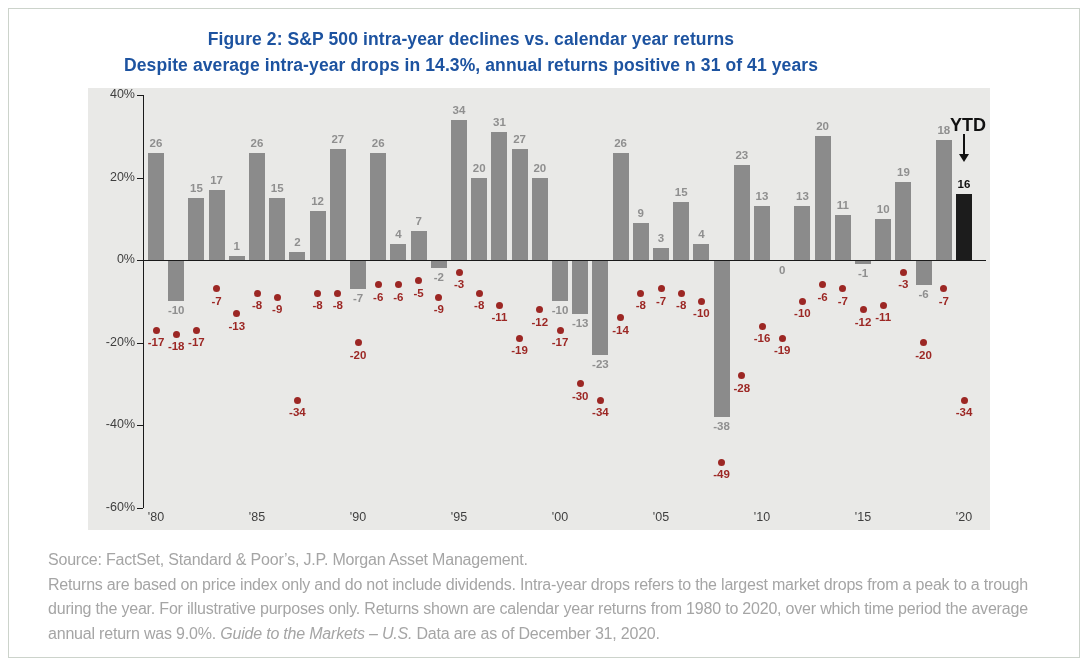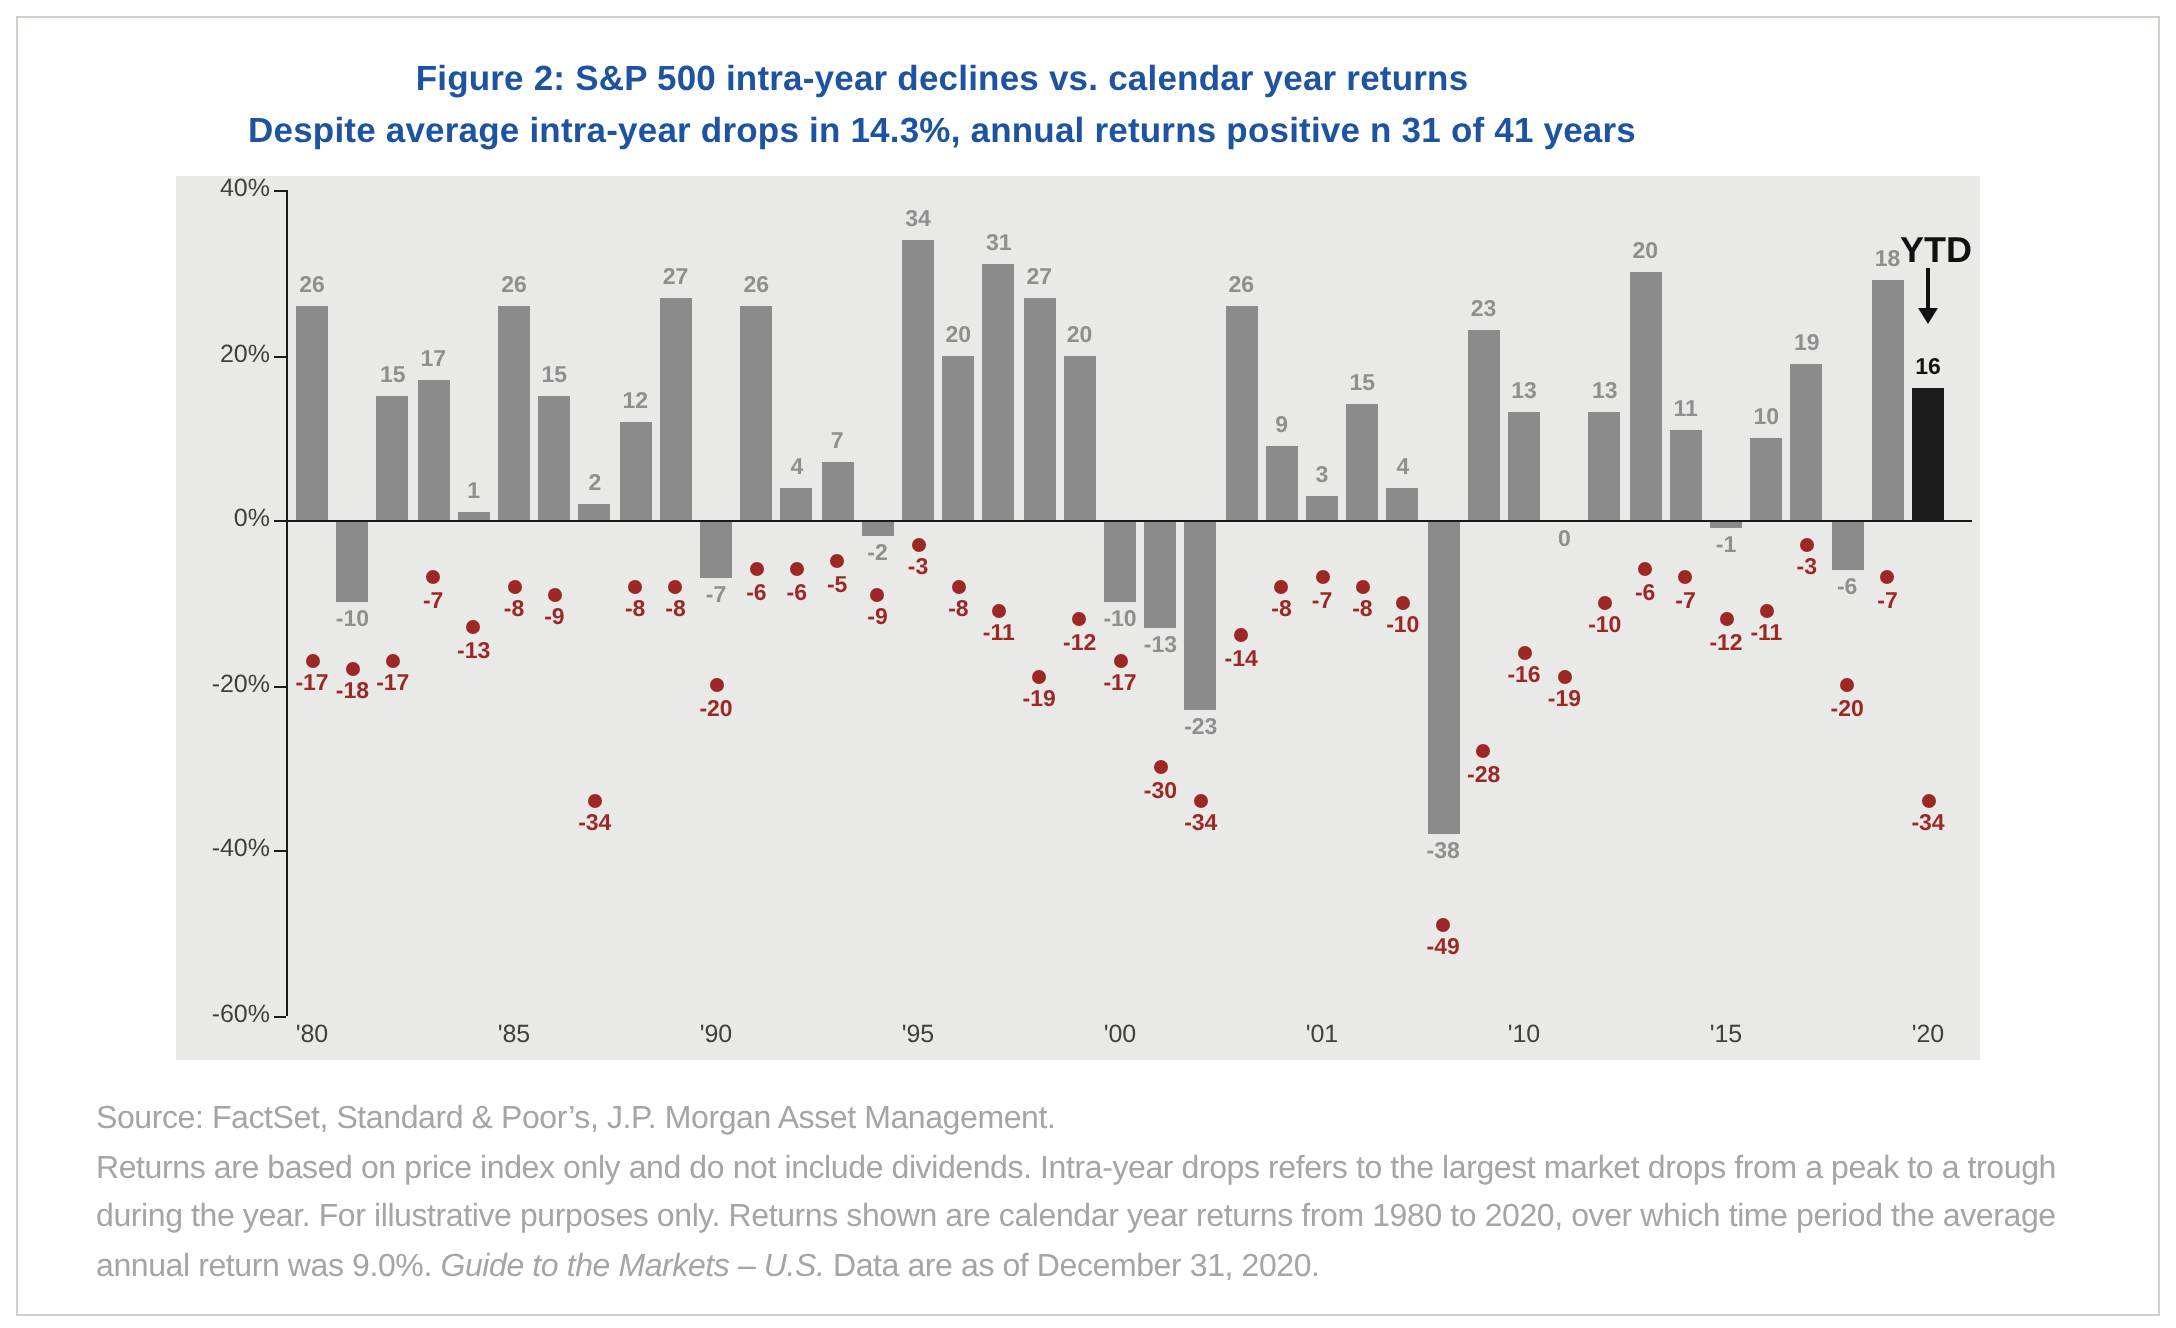--- a/index.html
+++ b/index.html
@@ -45,21 +45,21 @@
     <div class="tick" style="left: 49px; top: 254.5px;"></div>
     <div class="ytick-label" style="left: -1px; top: 329px;">-40%</div>
     <div class="tick" style="left: 49px; top: 337px;"></div>
     <div class="ytick-label" style="left: -1px; top: 411.5px;">-60%</div>
     <div class="tick" style="left: 49px; top: 419.5px;"></div>
     <div class="xtick-label" style="left: 48px; top: 422px;">'80</div>
     <div class="xtick-label" style="left: 149px; top: 422px;">'85</div>
     <div class="xtick-label" style="left: 250px; top: 422px;">'90</div>
     <div class="xtick-label" style="left: 351px; top: 422px;">'95</div>
     <div class="xtick-label" style="left: 452px; top: 422px;">'00</div>
-    <div class="xtick-label" style="left: 553px; top: 422px;">'01</div>
+    <div class="xtick-label" style="left: 553px; top: 422px;">'05</div>
     <div class="xtick-label" style="left: 654px; top: 422px;">'10</div>
     <div class="xtick-label" style="left: 755px; top: 422px;">'15</div>
     <div class="xtick-label" style="left: 856px; top: 422px;">'20</div>
     <div class="bar" style="left: 60px; width: 16px; height: 107.25px; top: 64.75px; background: rgb(139, 139, 139);"></div>
     <div class="bar-label" style="left: 51px; top: 48.75px; color: rgb(143, 143, 143);">26</div>
     <div class="dot" style="background: rgb(156, 39, 36); left: 64.5px; top: 238.625px;"></div>
     <div class="dot-label" style="left: 51px; top: 248.125px; color: rgb(156, 39, 36);">-17</div>
     <div class="bar" style="left: 80.2px; width: 16px; height: 41.25px; top: 172px; background: rgb(139, 139, 139);"></div>
     <div class="bar-label" style="left: 71.2px; top: 216.25px; color: rgb(143, 143, 143);">-10</div>
     <div class="dot" style="background: rgb(156, 39, 36); left: 84.7px; top: 242.75px;"></div>

